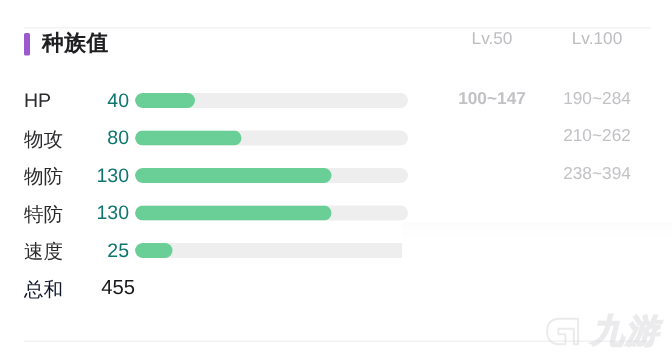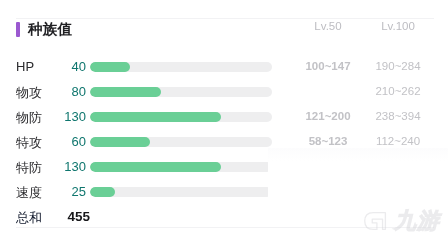--- a/index.html
+++ b/index.html
@@ -132,21 +132,21 @@
     position: relative;
     height: 25px;
   }
   #total-row .stat-label { color: #0f172a; }
   #total-row .total-value {
     position: absolute;
     left: 60px;
     top: 3px;
     width: 30px;
     font-size: 13.5px;
-    font-weight: bold;
+    font-weight: normal;
     color: #18181b;
     text-align: right;
   }
 
   
   #overlay-panel {
     position: absolute;
     left: 268px;
     top: 148px;
     width: 180px;
@@ -215,33 +215,23 @@
       </div>
       <div class="range-100">210~262</div>
     </div>
 
     <div class="stat-row">
       <div class="stat-label">物防</div>
       <div class="stat-value">130</div>
       <div class="bar-track">
         <div class="bar-fill" style="width: 72%;"></div>
       </div>
-      <div class="range-50">121~200</div>
       <div class="range-100">238~394</div>
     </div>
 
-    <div class="stat-row">
-      <div class="stat-label">特攻</div>
-      <div class="stat-value">60</div>
-      <div class="bar-track">
-        <div class="bar-fill" style="width: 33%;"></div>
-      </div>
-      <div class="range-50">58~123</div>
-      <div class="range-100">112~240</div>
-    </div>
 
     <div class="stat-row">
       <div class="stat-label">特防</div>
       <div class="stat-value">130</div>
       <div class="bar-track">
         <div class="bar-fill" style="width: 72%;"></div>
       </div>
       <div class="range-50"></div>
       <div class="range-100"></div>
     </div>

